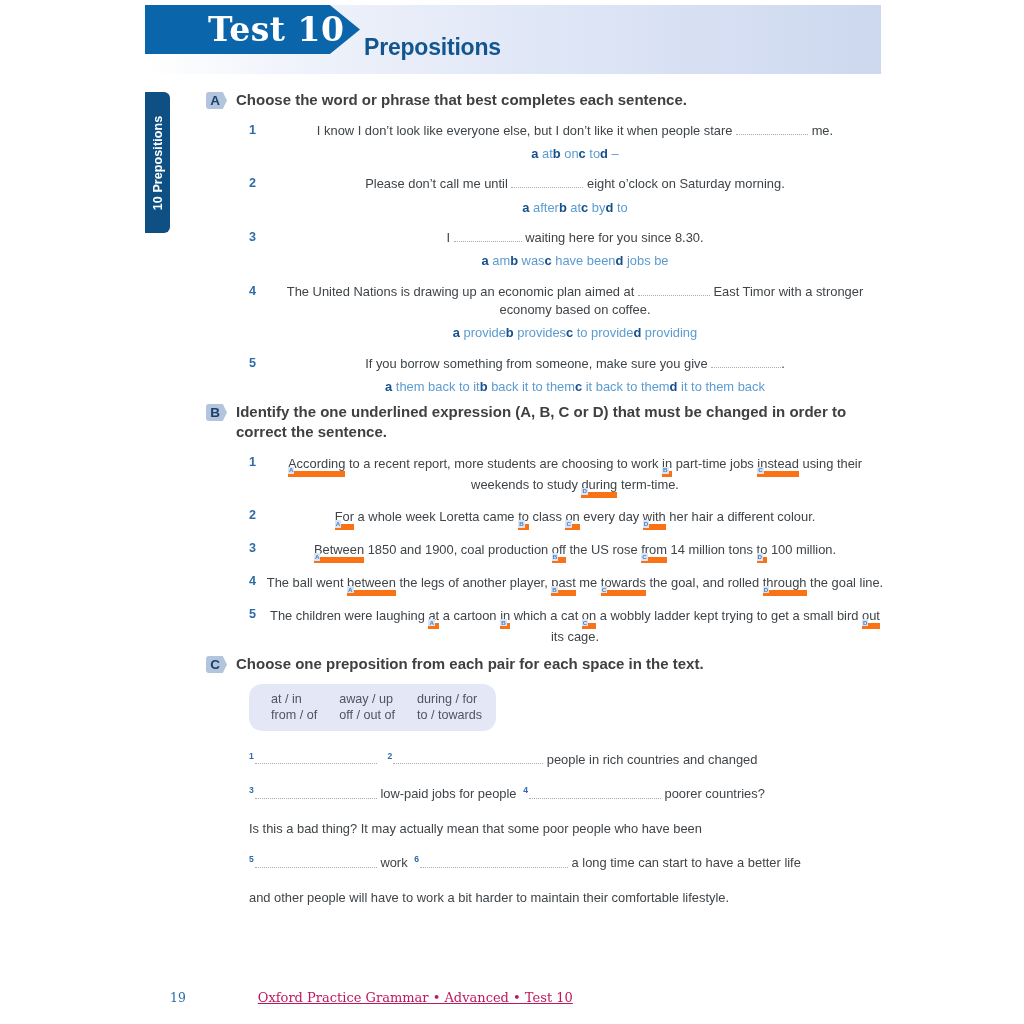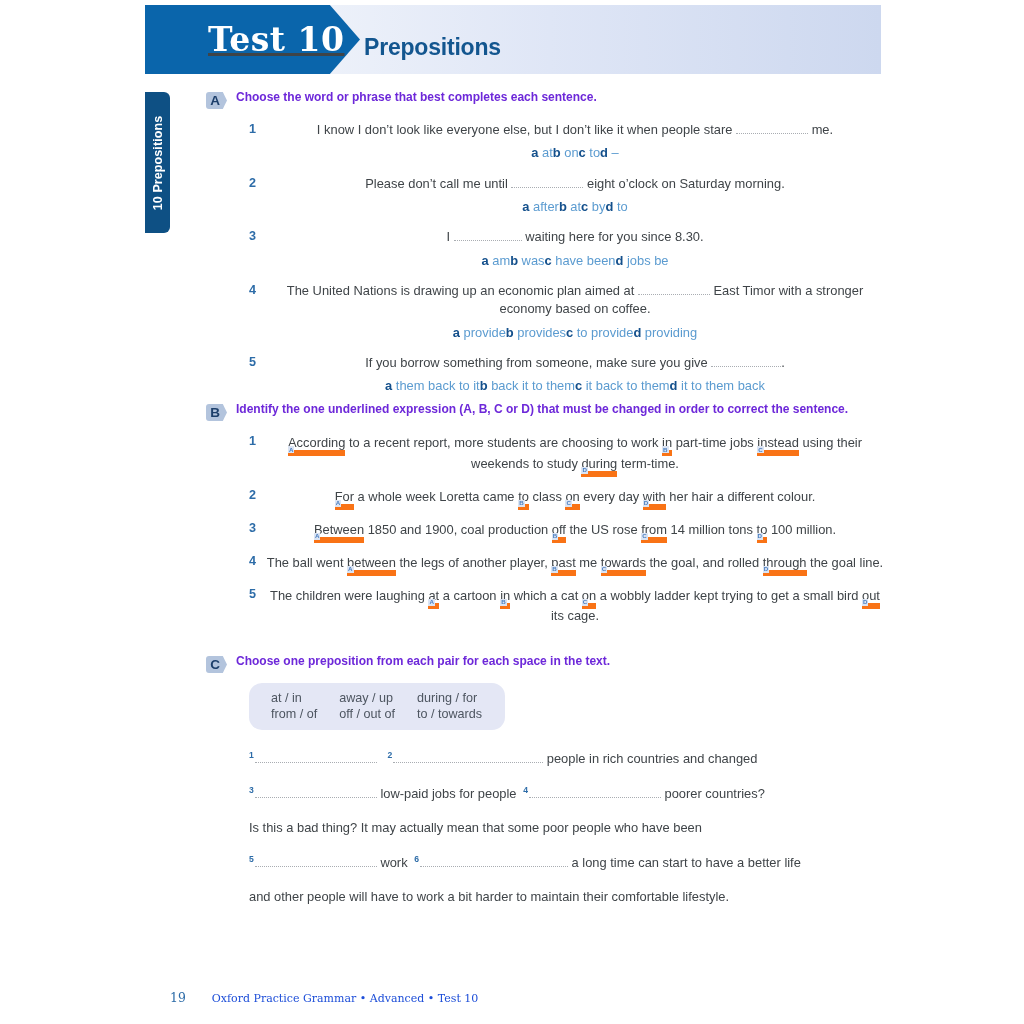--- a/index.html
+++ b/index.html
@@ -23,26 +23,25 @@
     top: 5px;
     width: 736px;
     height: 69px;
     background: linear-gradient(to right, #ffffff 0%, #eef2fa 22%, #dfe6f6 55%, #cdd8ef 100%);
   }
   #header-blue-block {
     position: absolute;
     left: 145px;
     top: 5px;
     width: 215px;
-    height: 69px;
+    height: 49px;
     background: #0a65ab;
     clip-path: polygon(0 0, 86% 0, 100% 50%, 86% 100%, 0 100%);
     display: flex;
     align-items: center;
-    text-decoration: underline;
   }
   #test-title {
     color: #ffffff;
     font-size: 33px;
     font-weight: bold;
     font-family: "DejaVu Serif", serif;
     letter-spacing: 0.5px;
     margin-left: 63px;
     white-space: nowrap;
   }
@@ -101,23 +100,23 @@
     align-items: center;
     justify-content: center;
     border-radius: 3px;
     clip-path: polygon(0 0, 80% 0, 100% 50%, 80% 100%, 0 100%);
     padding-right: 3px;
     box-sizing: border-box;
     margin-top: 2px;
   }
   .section-title {
     margin-left: 9px;
-    font-size: 12px;
-    font-weight: bold;
-    color: #6d28d9;
+    font-size: 15px;
+    font-weight: bold;
+    color: #404040;
     line-height: 1.32;
     max-width: 620px;
   }
 
   
   .qitem {
     display: flex;
     margin-top: 12px;
   }
   .qnum {
@@ -176,21 +175,21 @@
   }
   .bline { line-height: 1.62; }
 
   
   #pair-box {
     margin-top: 10px;
     margin-left: 43px;
     display: inline-block;
     background: #e4e7f5;
     border-radius: 13px;
-    padding: 7px 23px 8px 22px;
+    padding: 7px 14px 8px 22px;
   }
   #pair-box table {
     border-collapse: collapse;
   }
   #pair-box td {
     font-size: 12.6px;
     color: #4d5560;
     padding: 1px 22px 1px 0;
     white-space: nowrap;
   }
@@ -217,31 +216,33 @@
     margin-left: 1px;
   }
 
   
   #footer {
     position: absolute;
     left: 170px;
     top: 990px;
     display: flex;
     align-items: baseline;
+    gap: 46px;
   }
   #footer-page {
     color: #2d6ca8;
     font-size: 12.4px;
     font-family: "DejaVu Serif", serif;
     margin-right: 26px;
   }
   #footer-text {
-    color: #1d4ed8;
-    font-size: 11px;
+    color: #be185d;
+    font-size: 13px;
     font-family: "DejaVu Serif", serif;
+    text-decoration: underline;
   }
 </style>
 </head>
 <body>
 
 <div id="header-band"></div>
 <div id="header-blue-block">
   <span id="test-title">Test 10</span>
 </div>
 <div id="header-subject">Prepositions</div>

